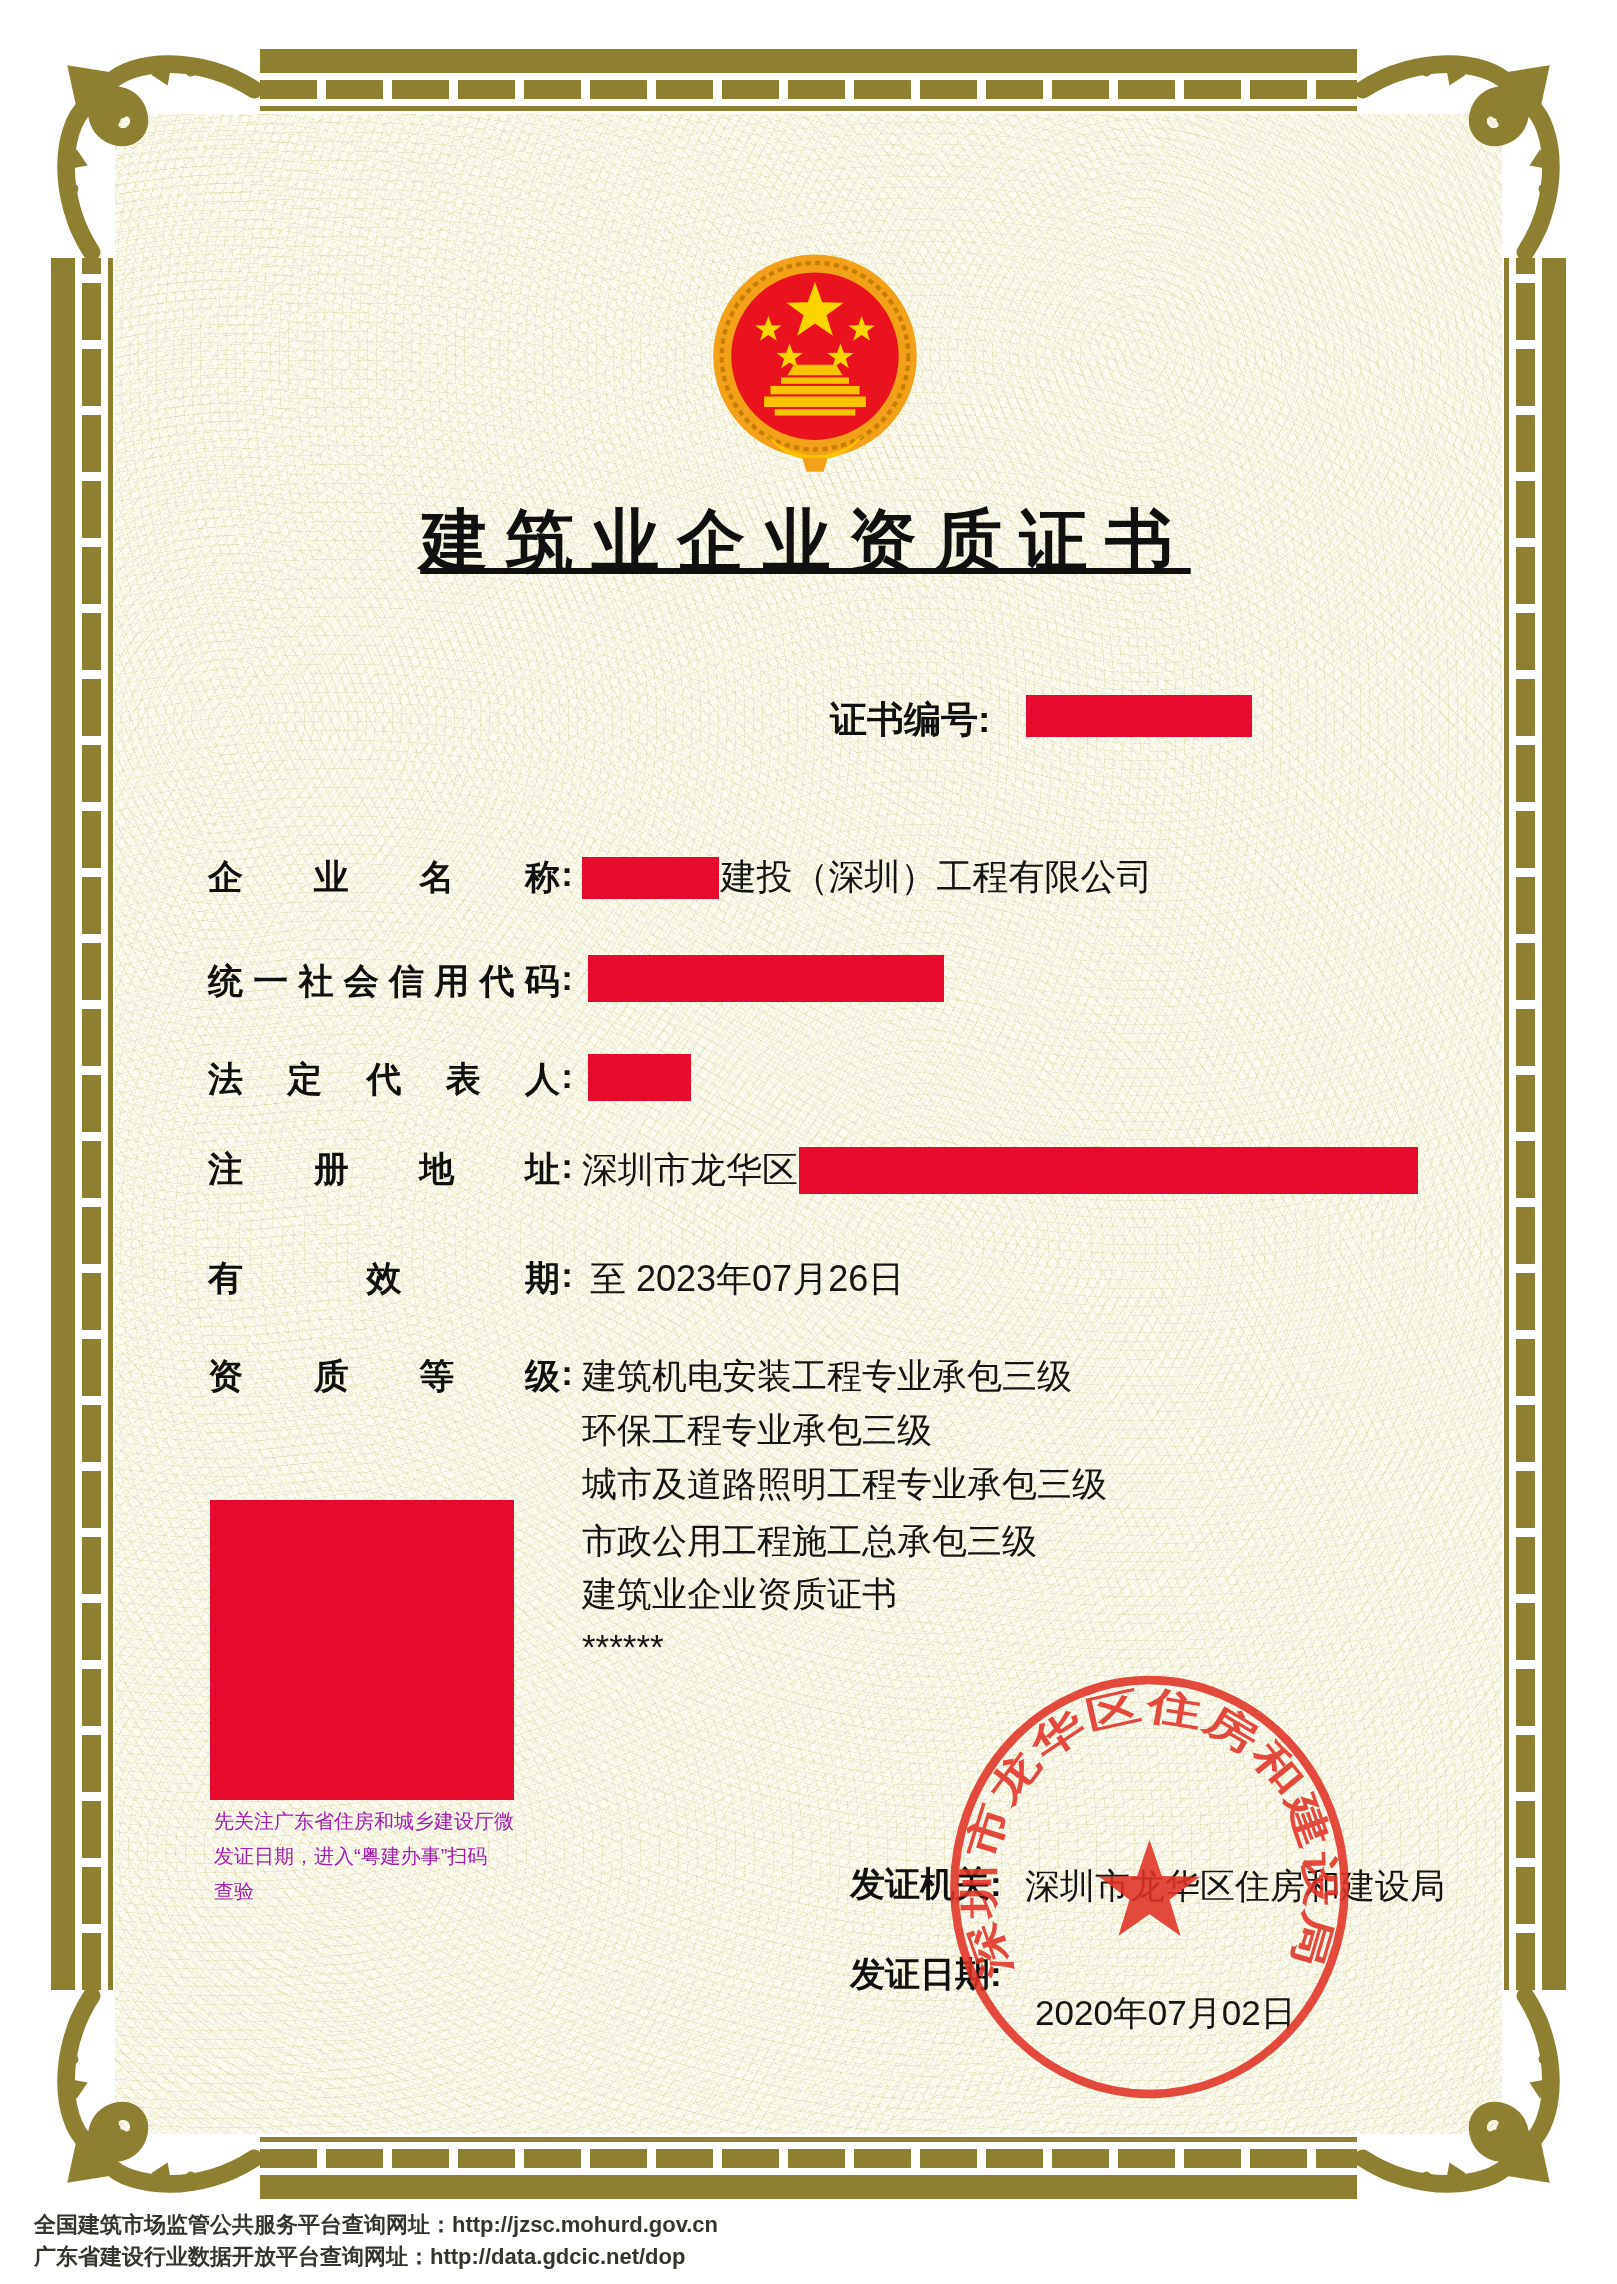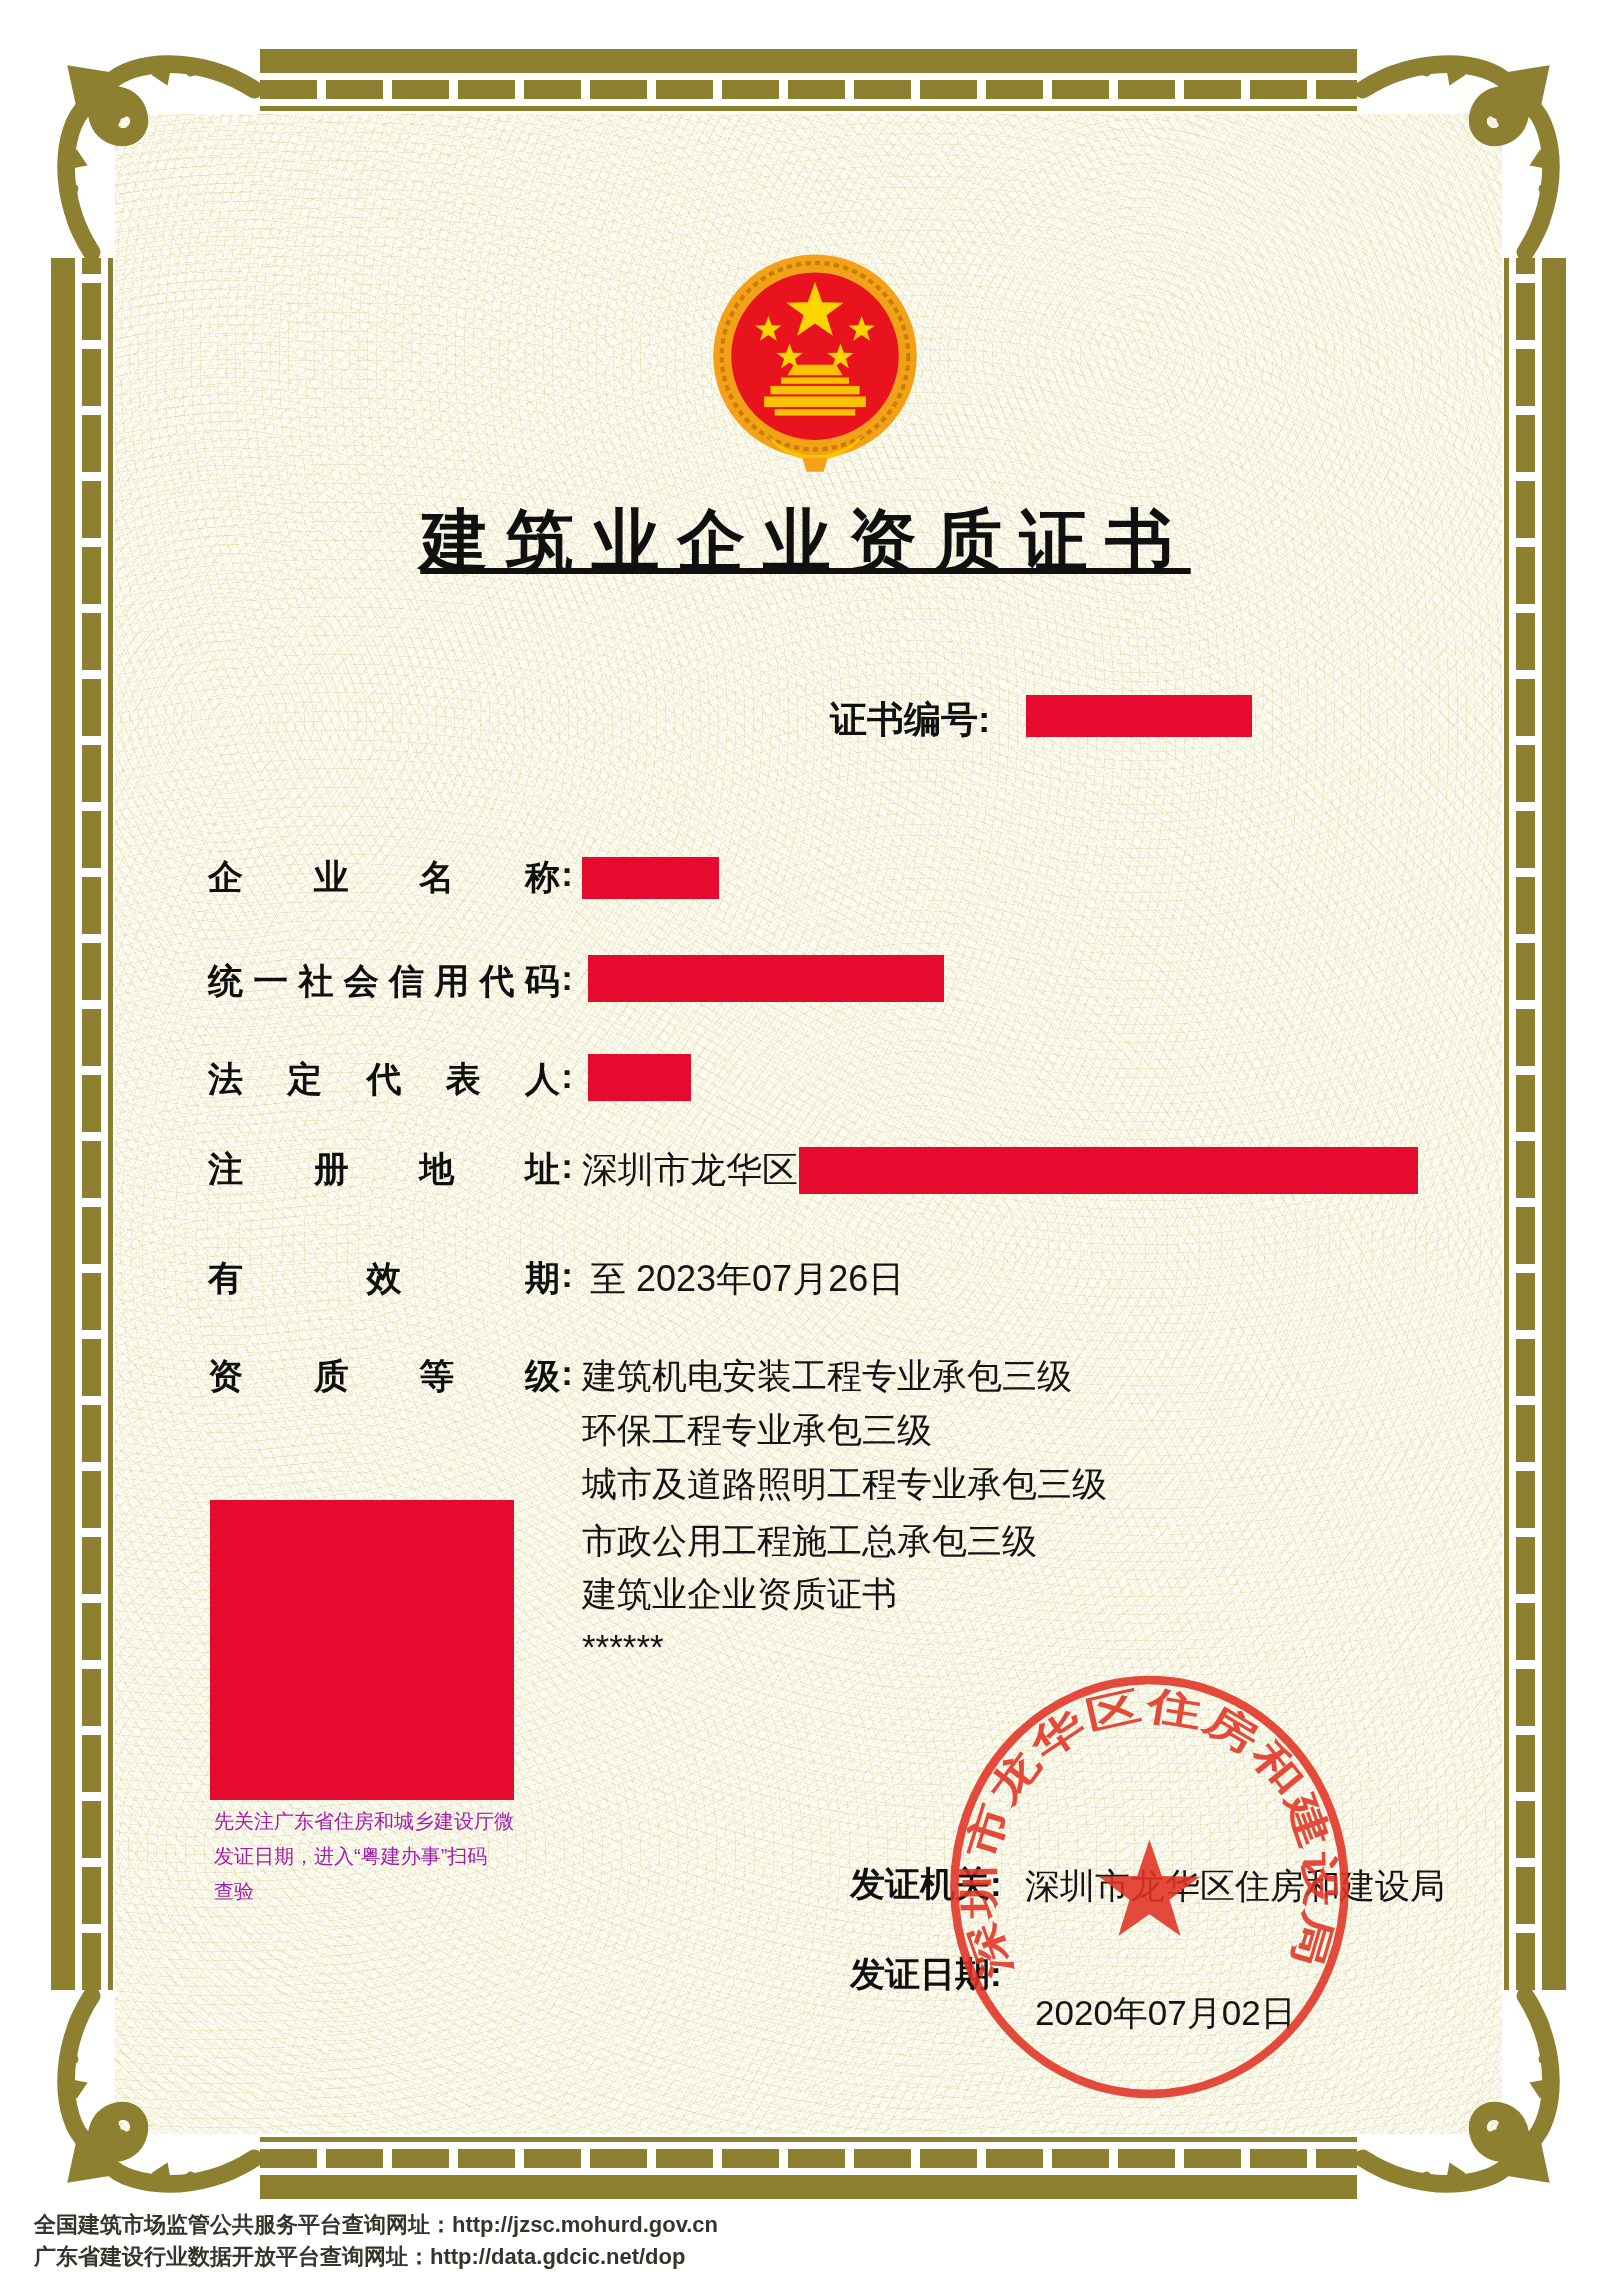--- a/index.html
+++ b/index.html
@@ -175,20 +175,21 @@
   <span class="spread">
       <span>企</span>
       <span>业</span>
       <span>名</span>
       <span>称</span>
     </span>
 <span class="colon">:</span>
   </div>
 <div class="abs row-flex" style="left:582px;top:854px;height:47px;">
   <span class="r-company"></span>
+  <span class="value">建投（深圳）工程有限公司</span>
 </div>
 
 <div class="abs field-label" style="top:958px;">
   <span class="spread">
       <span>统</span>
       <span>一</span>
       <span>社</span>
       <span>会</span>
       <span>信</span>
       <span>用</span>

